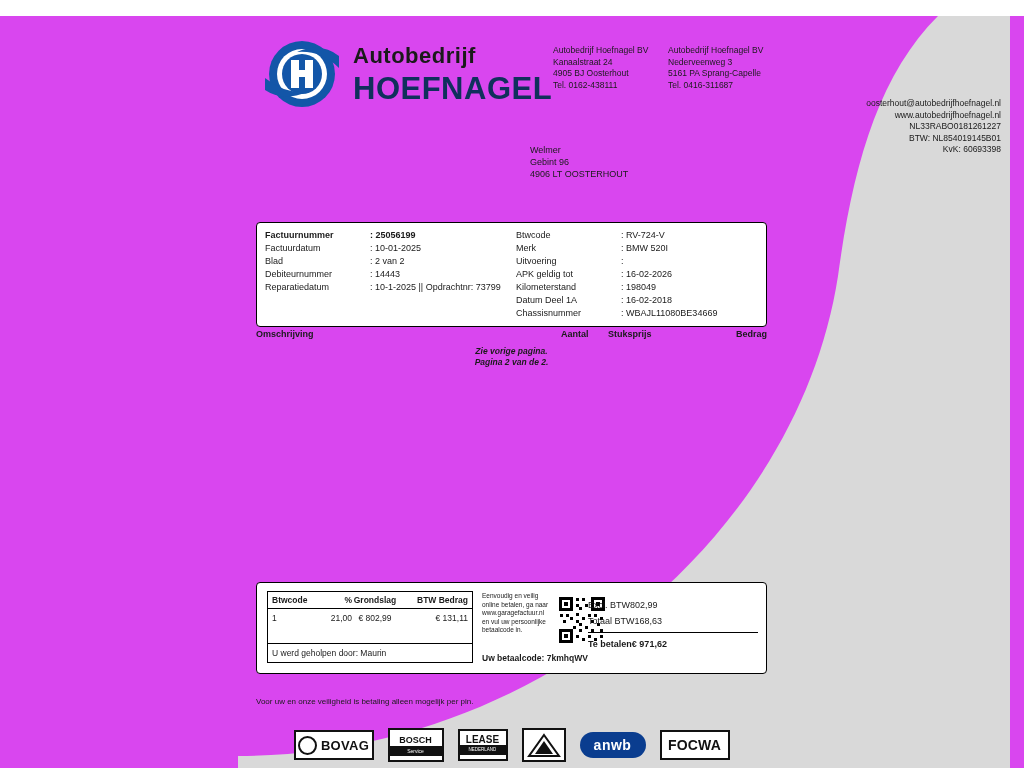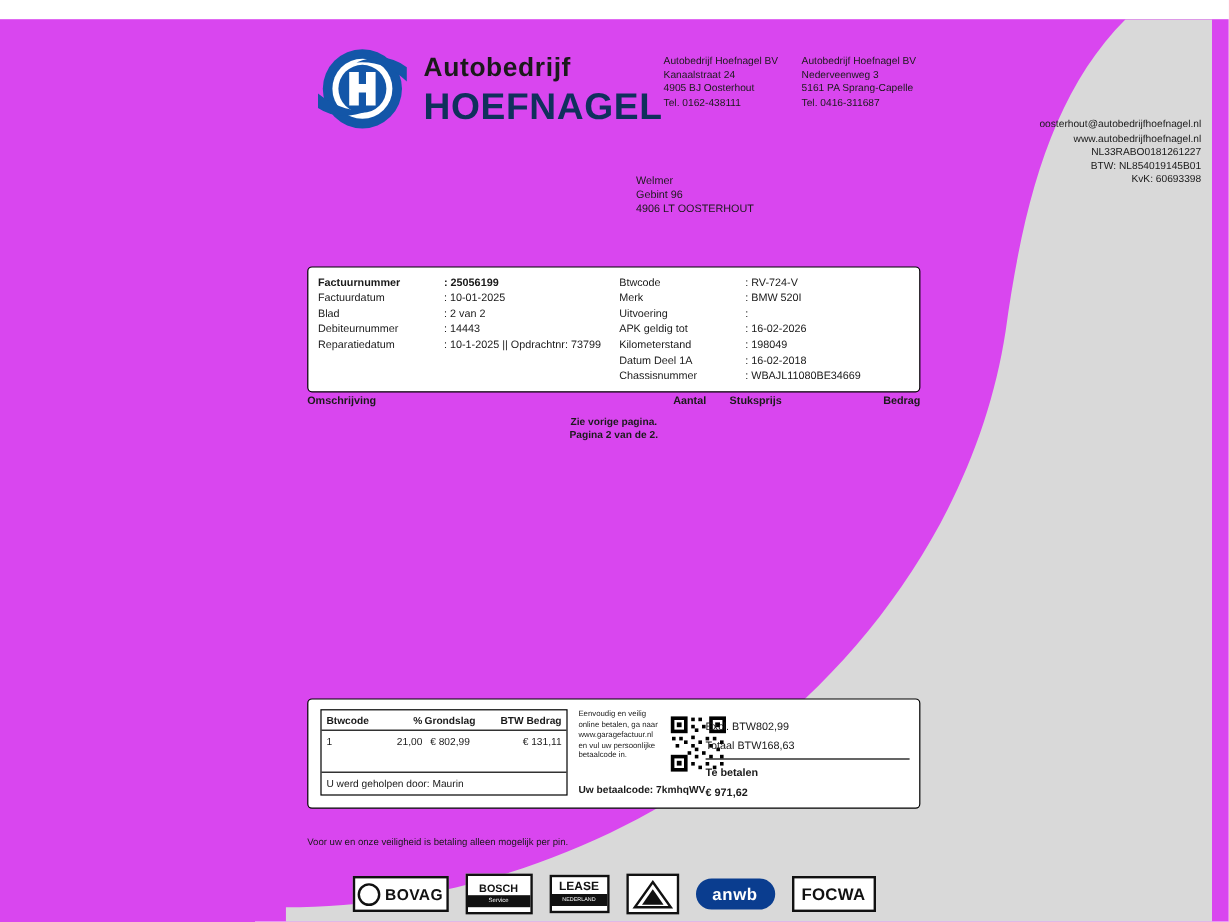--- a/index.html
+++ b/index.html
@@ -146,20 +146,21 @@
   .midnote {
     position: absolute;
     left: 18px;
     top: 330px;
     width: 511px;
     text-align: center;
     font-size: 8.5px;
     font-weight: bold;
     line-height: 11px;
     color: #1a1a1a;
+    font-style: italic;
   }
 
   
   .bottom-box {
     position: absolute;
     left: 18px;
     top: 566px;
     width: 511px;
     border: 1px solid #000;
     border-radius: 4px;
@@ -236,21 +237,20 @@
   .trow {
     display: flex;
     justify-content: flex-start;
     line-height: 16px;
   }
   .trow.final {
     font-weight: bold;
     border-top: 1px solid #000;
     padding-top: 3px;
     margin-top: 3px;
-    flex-direction: column;
   }
 
   .footnote {
     position: absolute;
     left: 18px;
     top: 681px;
     font-size: 8px;
     color: #1a1a1a;
   }
 

